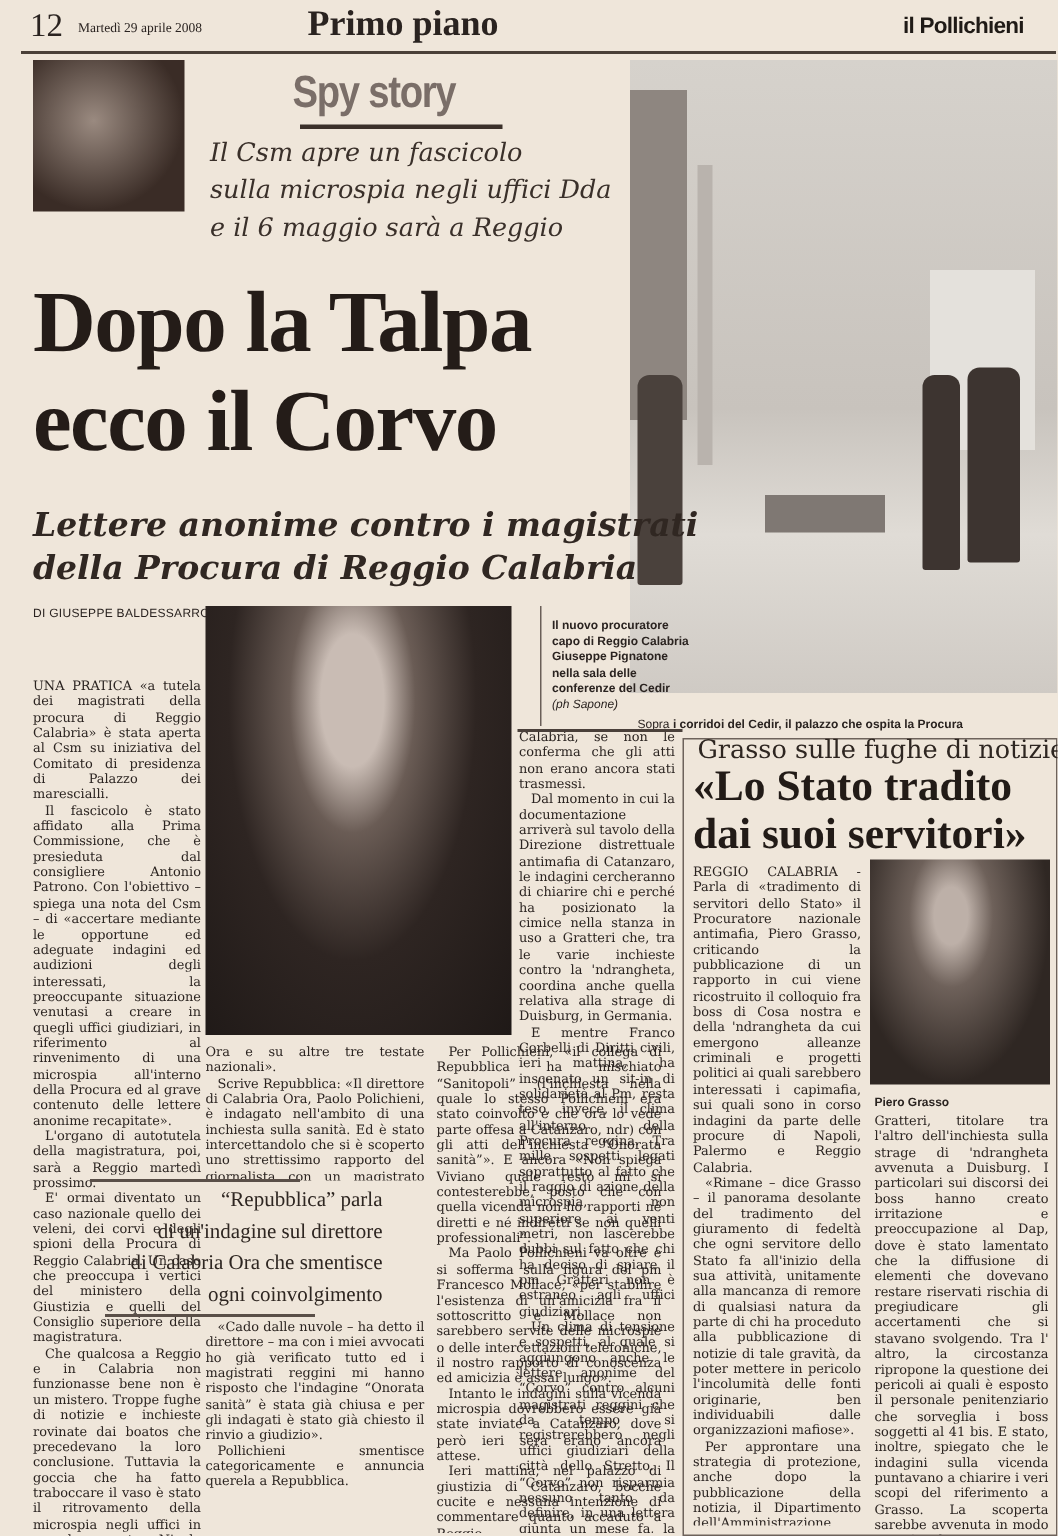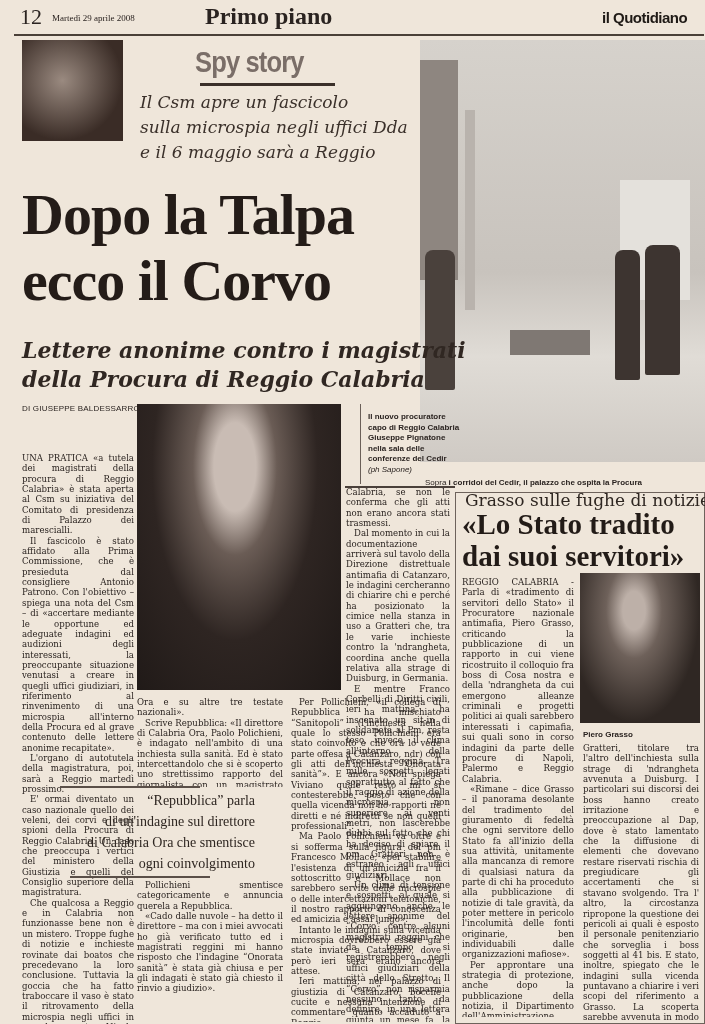--- a/index.html
+++ b/index.html
@@ -37,21 +37,21 @@
   .grasso-cap{left:583px;top:730px;font-size:8px;font-weight:bold;font-family:"Liberation Sans",sans-serif;}
   .pull{left:60px;top:790px;width:195px;text-align:right;font-size:14px;line-height:21px;font-family:"Liberation Serif",serif;color:#2e2621;}
   .pull-rule{position:absolute;height:2px;background:#5a4f48;}
 </style>
 </head>
 <body>
 
 <div class="abs page-num">12</div>
 <div class="abs date">Martedì 29 aprile 2008</div>
 <div class="abs section">Primo piano</div>
-<div class="abs brand">il Quotidiano</div>
+<div class="abs brand">il Pollichieni</div>
 <div class="masthead-rule"></div>
 
 <div class="abs photo-top"></div>
 <div class="abs spy">Spy story</div>
 <div class="abs spy-rule"></div>
 <div class="abs kicker" style="top:92px">Il Csm apre un fascicolo</div>
 <div class="abs kicker" style="top:117px">sulla microspia negli uffici Dda</div>
 <div class="abs kicker" style="top:142px">e il 6 maggio sarà a Reggio</div>
 
 <div class="abs corridor-photo">
@@ -89,22 +89,22 @@
   <p>E' ormai diventato un caso nazionale quello dei veleni, dei corvi e degli spioni della Procura di Reggio Calabria. Un caso che preoccupa i vertici del ministero della Giustizia e quelli del Consiglio superiore della magistratura.</p>
   <p>Che qualcosa a Reggio e in Calabria non funzionasse bene non è un mistero. Troppe fughe di notizie e inchieste rovinate dai boatos che precedevano la loro conclusione. Tuttavia la goccia che ha fatto traboccare il vaso è stato il ritrovamento della microspia negli uffici in uso al procuratore Nicola Gratteri e la notizia di una serie di lettere firmate “il corvo”, indirizzate ad alcuni magistrati. Missive nelle quali si accusavano i pm di «rubare sugli incarichi di consulenza e per le intercettazioni» e nelle quali si svelavano dettagli di inchieste che solo «pochi e ben informati potevano conoscere».</p>
 
 </div>
 
 <div class="col" style="left:137px;top:697px;width:146px;height:90px;overflow:hidden;">
   <p class="first">Ora e su altre tre testate nazionali».</p>
   <p>Scrive Repubblica: «Il direttore di Calabria Ora, Paolo Polichieni, è indagato nell'ambito di una inchiesta sulla sanità. Ed è stato intercettandolo che si è scoperto uno strettissimo rapporto del giornalista con un magistrato della procura calabrese che coordina le inchieste sul senatore De Gregorio, finita in tempo reale su Calabria Ora».</p>
 </div>
 <div class="col" style="left:137px;top:880px;width:146px;height:140px;overflow:hidden;">
+  <p>«Cado dalle nuvole – ha detto il direttore – ma con i miei avvocati ho già verificato tutto ed i magistrati reggini mi hanno risposto che l'indagine “Onorata sanità” è stata già chiusa e per gli indagati è stato già chiesto il rinvio a giudizio».</p>
   <p>Pollichieni smentisce categoricamente e annuncia querela a Repubblica.</p>
-  <p>«Cado dalle nuvole – ha detto il direttore – ma con i miei avvocati ho già verificato tutto ed i magistrati reggini mi hanno risposto che l'indagine “Onorata sanità” è stata già chiusa e per gli indagati è stato già chiesto il rinvio a giudizio».</p>
 </div>
 
 <div class="pull-rule" style="left:60px;top:786px;width:140px;"></div>
 <div class="abs pull">
   <div>“Repubblica” parla</div>
   <div>di un'indagine sul direttore</div>
   <div>di Calabria Ora che smentisce</div>
   <div>ogni coinvolgimento</div>
 </div>
 <div class="pull-rule" style="left:70px;top:876px;width:140px;"></div>

